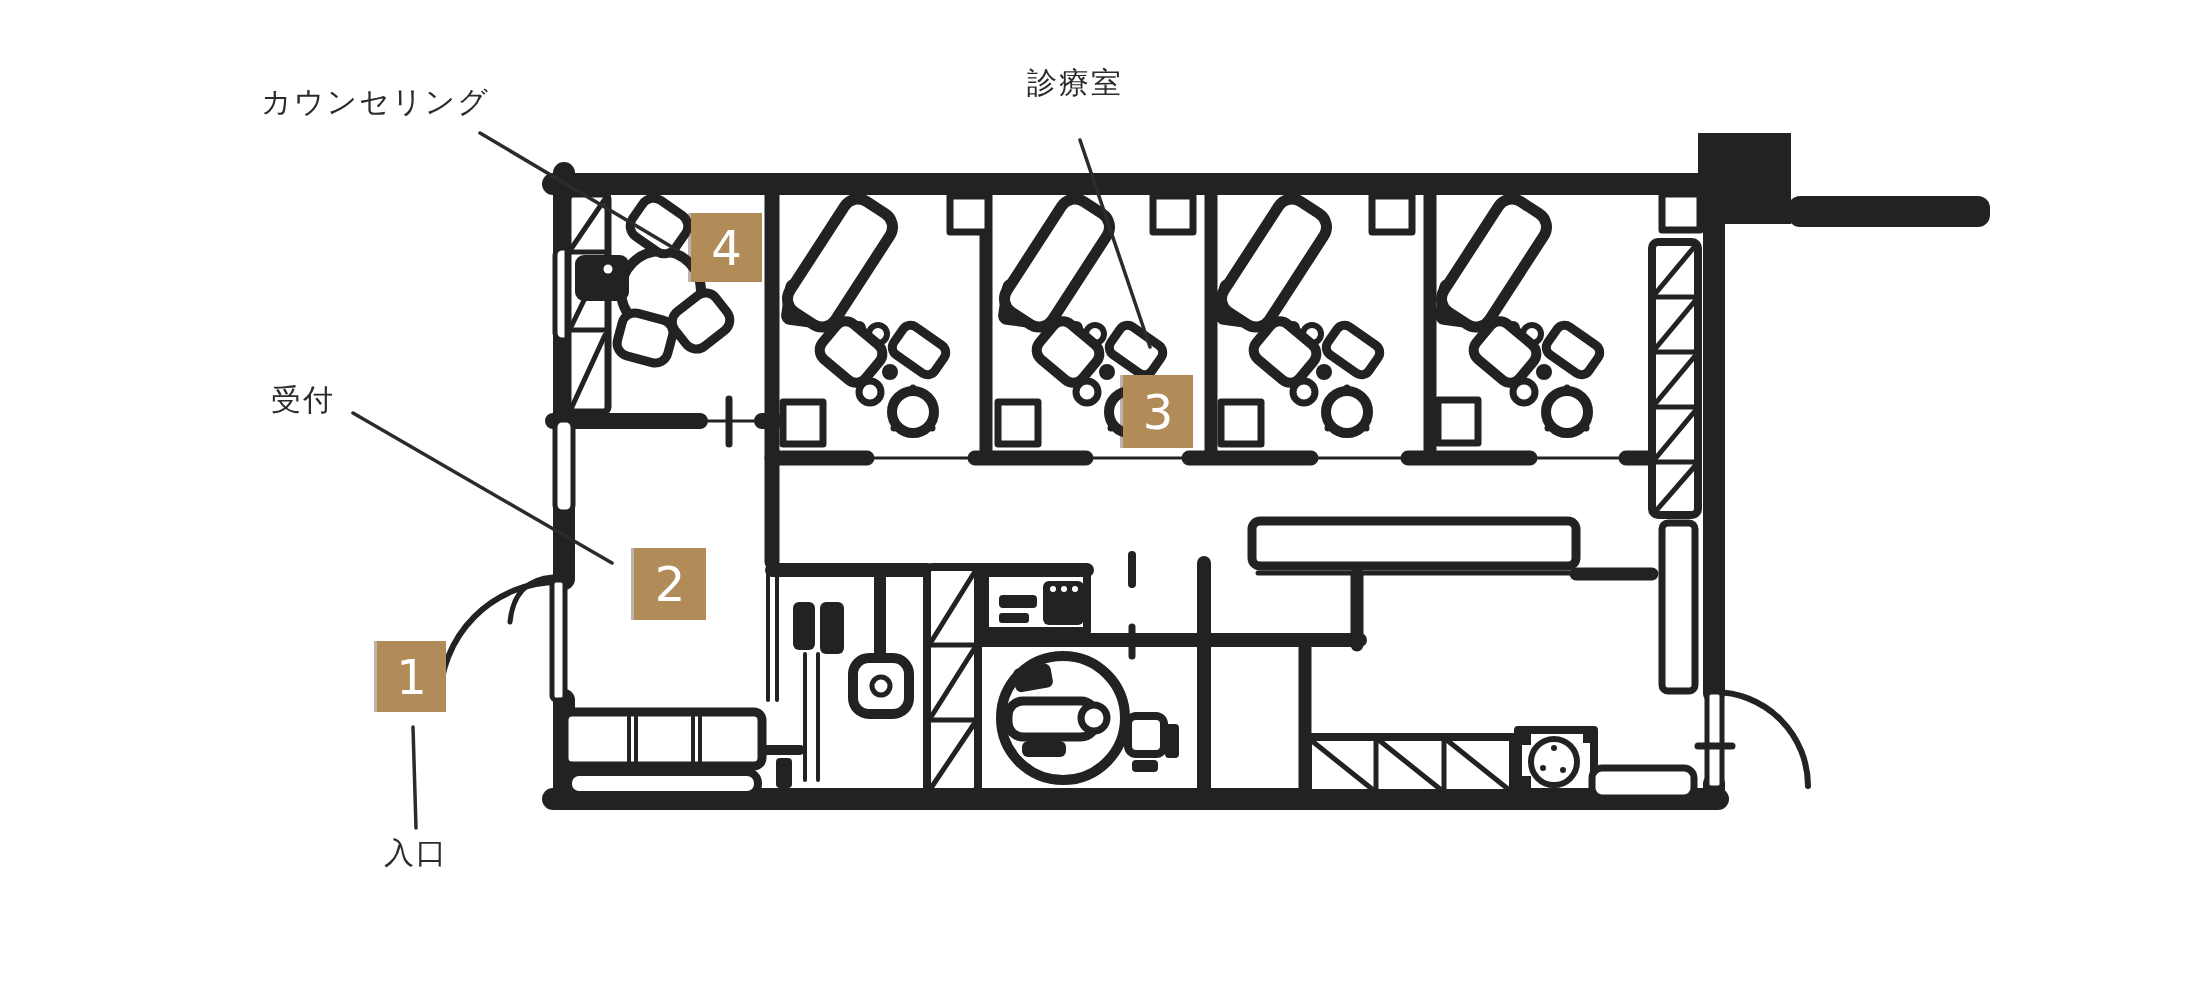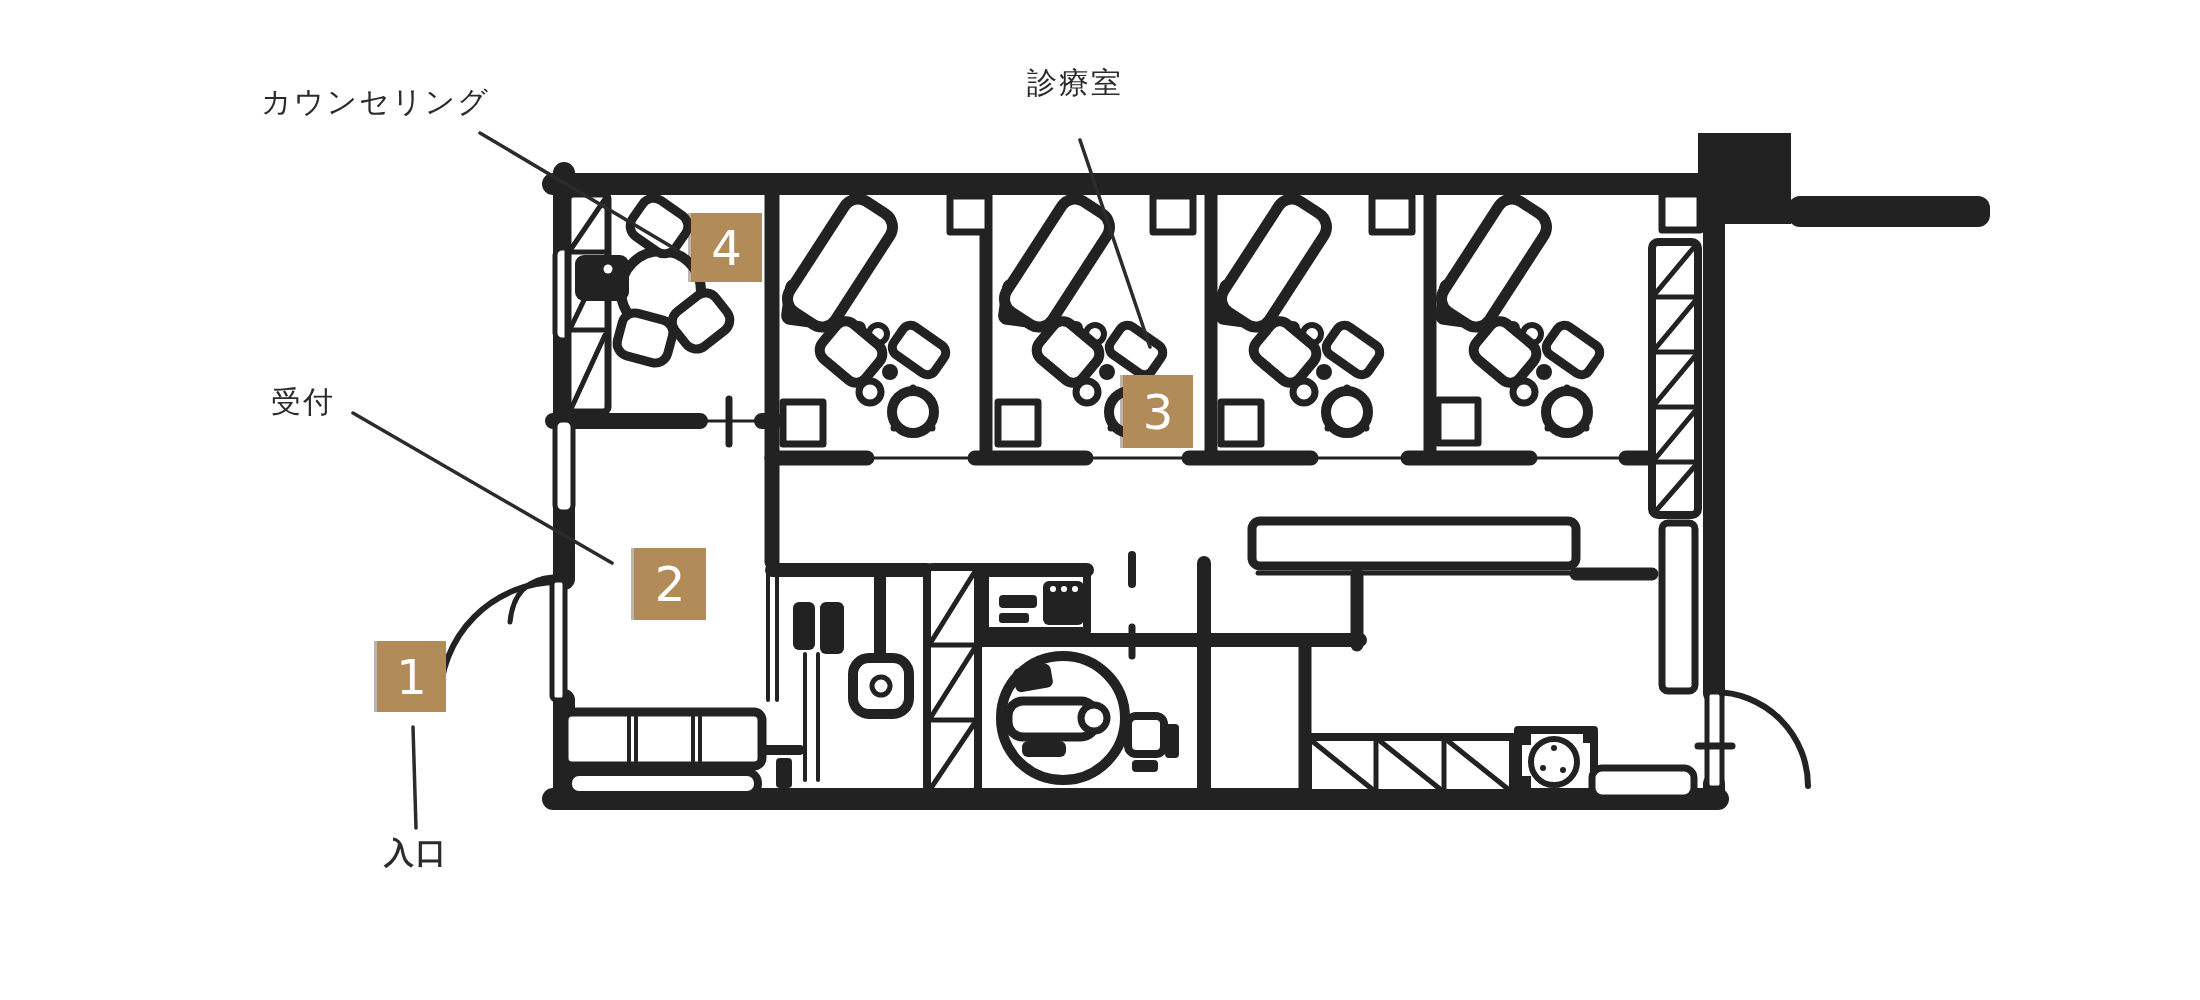--- a/index.html
+++ b/index.html
@@ -29,22 +29,22 @@
     position:absolute;background:var(--badge);color:var(--badge-text);
     display:flex;align-items:center;justify-content:center;
     font-size:48px;box-shadow:-3px 0 0 rgba(60,45,20,0.35);
   }
   .badge-1{left:377px;top:641px;width:69px;height:71px;}
   .badge-2{left:634px;top:548px;width:72px;height:72px;}
   .badge-3{left:1123px;top:375px;width:70px;height:73px;}
   .badge-4{left:691px;top:213px;width:71px;height:69px;}
   .lbl-counseling{left:261px;top:79px;}
   .lbl-treatment{left:1027px;top:60px;}
-  .lbl-reception{left:271px;top:379px;}
-  .lbl-entrance{left:384px;top:830px;font-weight:bold;}
+  .lbl-reception{left:271px;top:379px;font-family:Liberation Mono, monospace;}
+  .lbl-entrance{left:384px;top:830px;}
 </style>
 </head>
 <body>
 
 <div class="stage">
 
   <svg width="2200" height="1000" viewBox="0 0 2200 1000">
 
     <defs>
       <g id="dchair">

